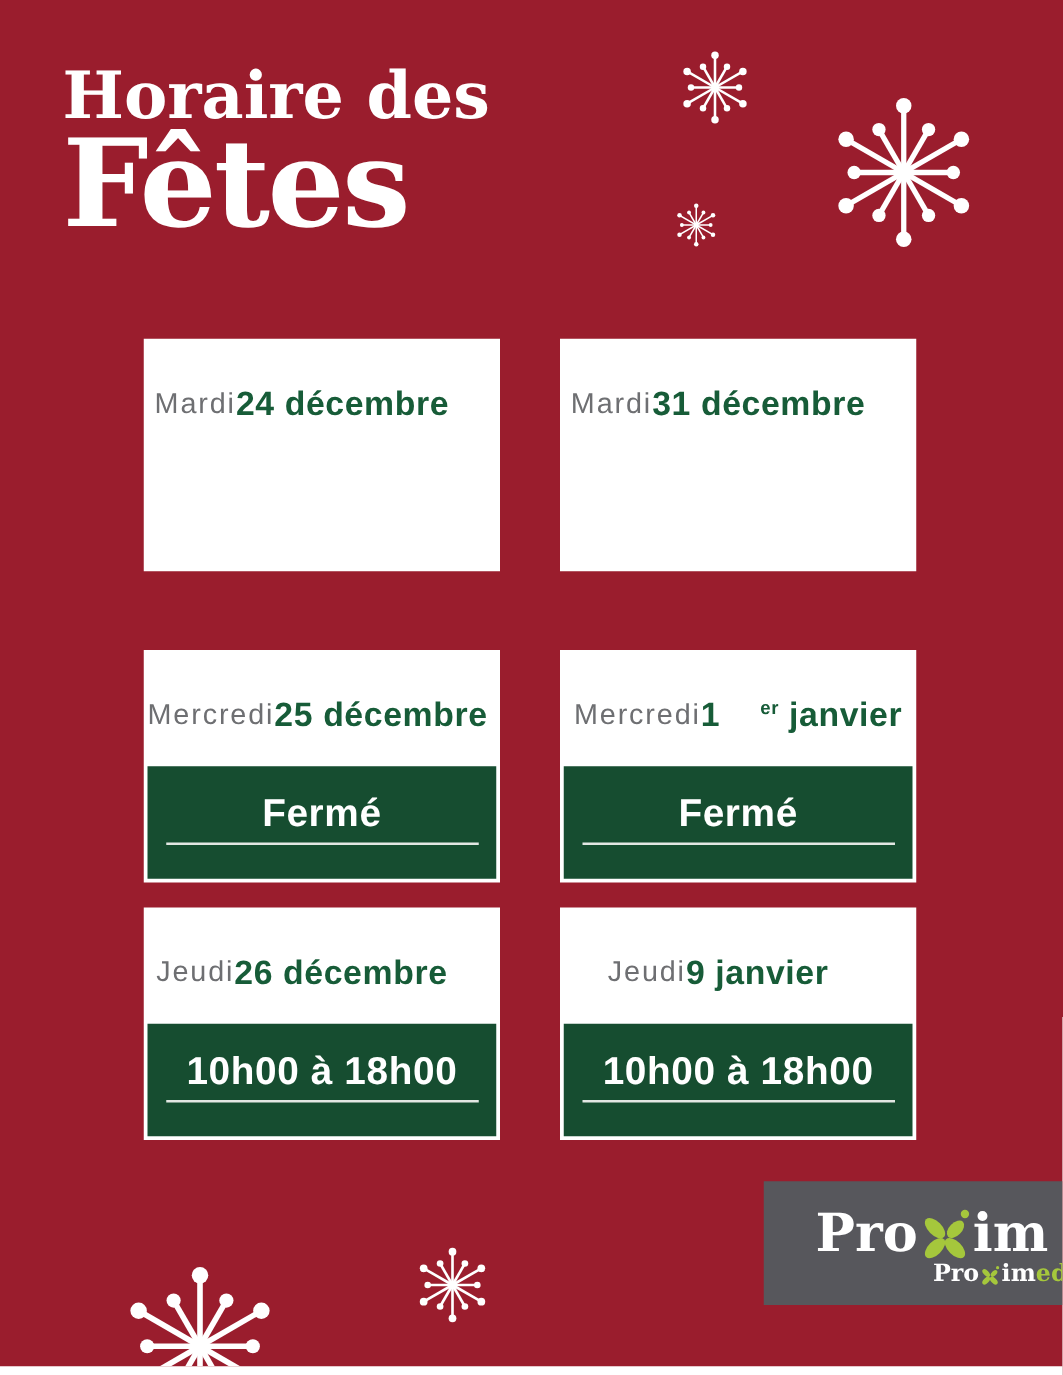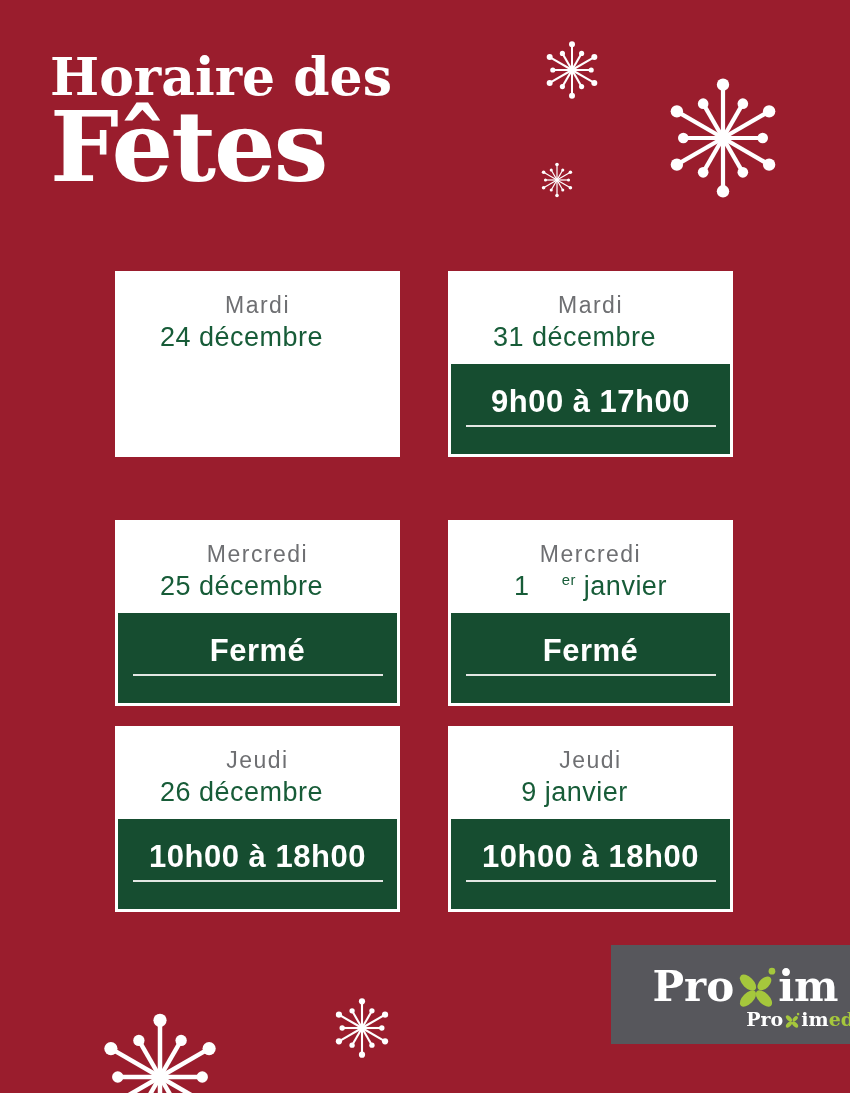--- a/index.html
+++ b/index.html
@@ -26,24 +26,24 @@
   .sf-2{left:661px;top:76px;width:124px;height:124px;}
   .sf-3{left:539px;top:162px;width:36px;height:36px;}
   .sf-4{left:94px;top:1011px;width:132px;height:132px;}
   .sf-5{left:331px;top:997px;width:62px;height:62px;}
 
   
   .card{position:absolute;width:285px;height:186px;background:var(--white);
         padding:3px;display:flex;flex-direction:column;}
   .col1{left:115px;} .col2{left:448px;}
   .row1{top:271px;} .row2{top:520px;} .row3{top:726px;}
-  .card-top{height:90px;display:flex;flex-direction:column;align-items:center;
+  .card-top{height:90px;display:flex;align-items:center;
             justify-content:center;padding-top:6px;}
   .day{font-size:23px;color:var(--gray_day);letter-spacing:1.5px;}
-  .date{font-size:27px;font-weight:400;color:var(--green_text);margin-top:3px;letter-spacing:0.5px;}
+  .date{font-size:27px;font-weight:700;color:var(--green_text);margin-top:3px;letter-spacing:0.5px;}
   .date sup{font-size:0.55em;vertical-align:super;line-height:0;margin-left:32px;}
   .card-bar{flex:1;background:var(--green_bar);position:relative;display:flex;
             align-items:center;justify-content:center;}
   .time{font-size:31px;font-weight:700;color:var(--white);letter-spacing:0.5px;
         margin-bottom:14px;}
   .bar-underline{position:absolute;left:50%;transform:translateX(-50%);
                  bottom:27px;width:250px;height:2px;background:var(--underline);}
 
   
   .logo-box{position:absolute;left:611px;top:945px;width:269px;height:99px;
@@ -135,24 +135,20 @@
       <div class="day">Mardi</div>
       <div class="date"><span>24 décembre</span><sup></sup><span></span></div>
     </div>
   </div>
 
   <div class="card col2 row1">
     <div class="card-top">
       <div class="day">Mardi</div>
       <div class="date"><span>31 décembre</span><sup></sup><span></span></div>
     </div>
-    <div class="card-bar">
-      <div class="time">9h00 à 17h00</div>
-      <div class="bar-underline"></div>
-    </div>
   </div>
 
   <div class="card col1 row2">
     <div class="card-top">
       <div class="day">Mercredi</div>
       <div class="date"><span>25 décembre</span><sup></sup><span></span></div>
     </div>
     <div class="card-bar">
       <div class="time">Fermé</div>
       <div class="bar-underline"></div>

